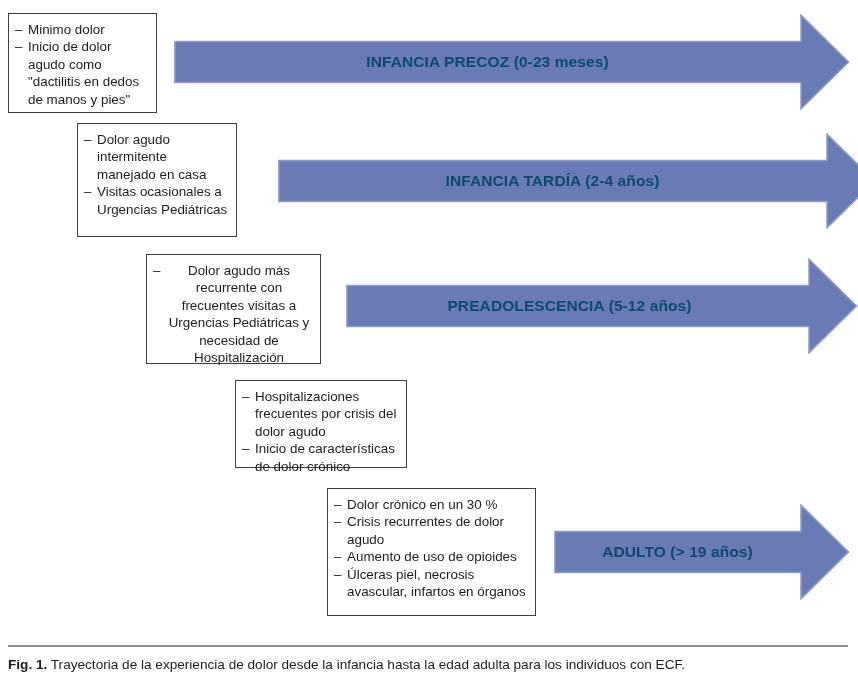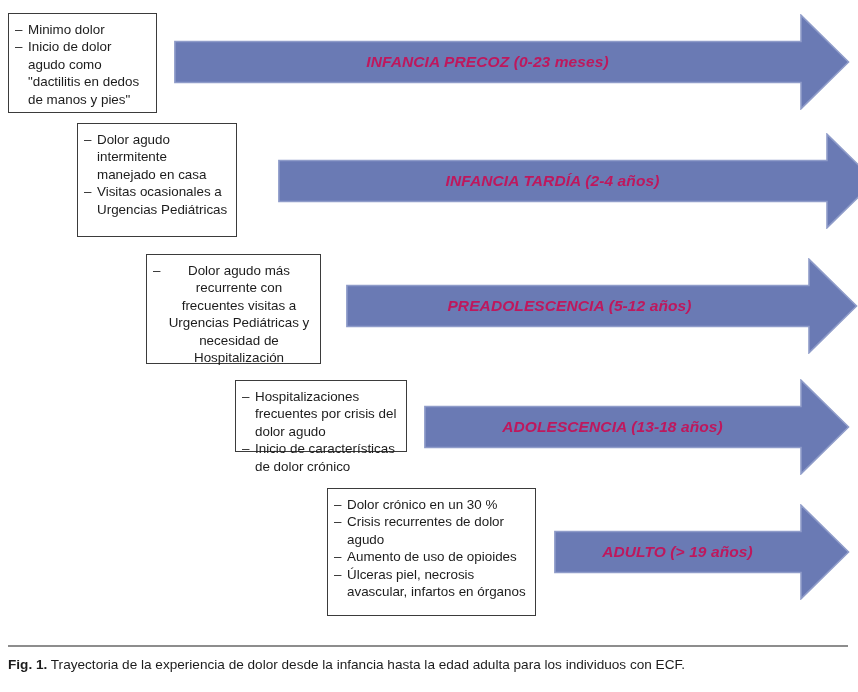--- a/index.html
+++ b/index.html
@@ -21,27 +21,26 @@
     display:block;
   }
   .arrow svg{display:block;}
   .arrow-label{
     position:absolute;
     top:0;
     height:100%;
     display:flex;
     align-items:center;
     justify-content:center;
-    color:#be185d;
+    color:#0c4a6e;
     font-weight:bold;
     font-size:15.5px;
     letter-spacing:.1px;
     white-space:nowrap;
     pointer-events:none;
-    font-style:italic;
   }
 
   
   .note{
     position:absolute;
     background:#ffffff;
     border:1.6px solid #3b3b3b;
     box-sizing:border-box;
     padding:7px 8px 7px 6px;
   }
@@ -119,33 +118,27 @@
     </ul>
   </div>
 
   <div class="arrow" style="left:338px;top:258px;width:512px;height:96px;padding-left:8px;">
     <svg width="512" height="96" viewBox="0 0 512 96" xmlns="http://www.w3.org/2000/svg">
       <path d="M0.9,27.5 L463,27.5 L463,1.2 L510.5,48 L463,94.8 L463,68.5 L0.9,68.5 Z" fill="#6a7ab4" stroke="#8f9cc9" stroke-width="1.6"></path>
     </svg>
     <div class="arrow-label" style="left:0;width:463px;">PREADOLESCENCIA (5-12 años)</div>
   </div>
 
-  <div class="note" style="left:235px;top:380px;width:172px;height:72px;">
+  <div class="note" style="left:235px;top:380px;width:172px;height:88px;">
     <ul>
       <li>Hospitalizaciones frecuentes por crisis del dolor agudo</li>
       <li>Inicio de características de dolor crónico</li>
     </ul>
   </div>
 
-  <div class="arrow" style="left:424px;top:379px;width:426px;height:96px;">
-    <svg width="426" height="96" viewBox="0 0 426 96" xmlns="http://www.w3.org/2000/svg">
-      <path d="M0.9,27.5 L377,27.5 L377,1.2 L424.5,48 L377,94.8 L377,68.5 L0.9,68.5 Z" fill="#6a7ab4" stroke="#8f9cc9" stroke-width="1.6"></path>
-    </svg>
-    <div class="arrow-label" style="left:0;width:377px;">ADOLESCENCIA (13-18 años)</div>
-  </div>
 
   <div class="note" style="left:327px;top:488px;width:209px;height:128px;">
     <ul>
       <li>Dolor crónico en un 30 %</li>
       <li>Crisis recurrentes de dolor agudo</li>
       <li>Aumento de uso de opioides</li>
       <li>Úlceras piel, necrosis avascular, infartos en órganos</li>
     </ul>
   </div>
 

